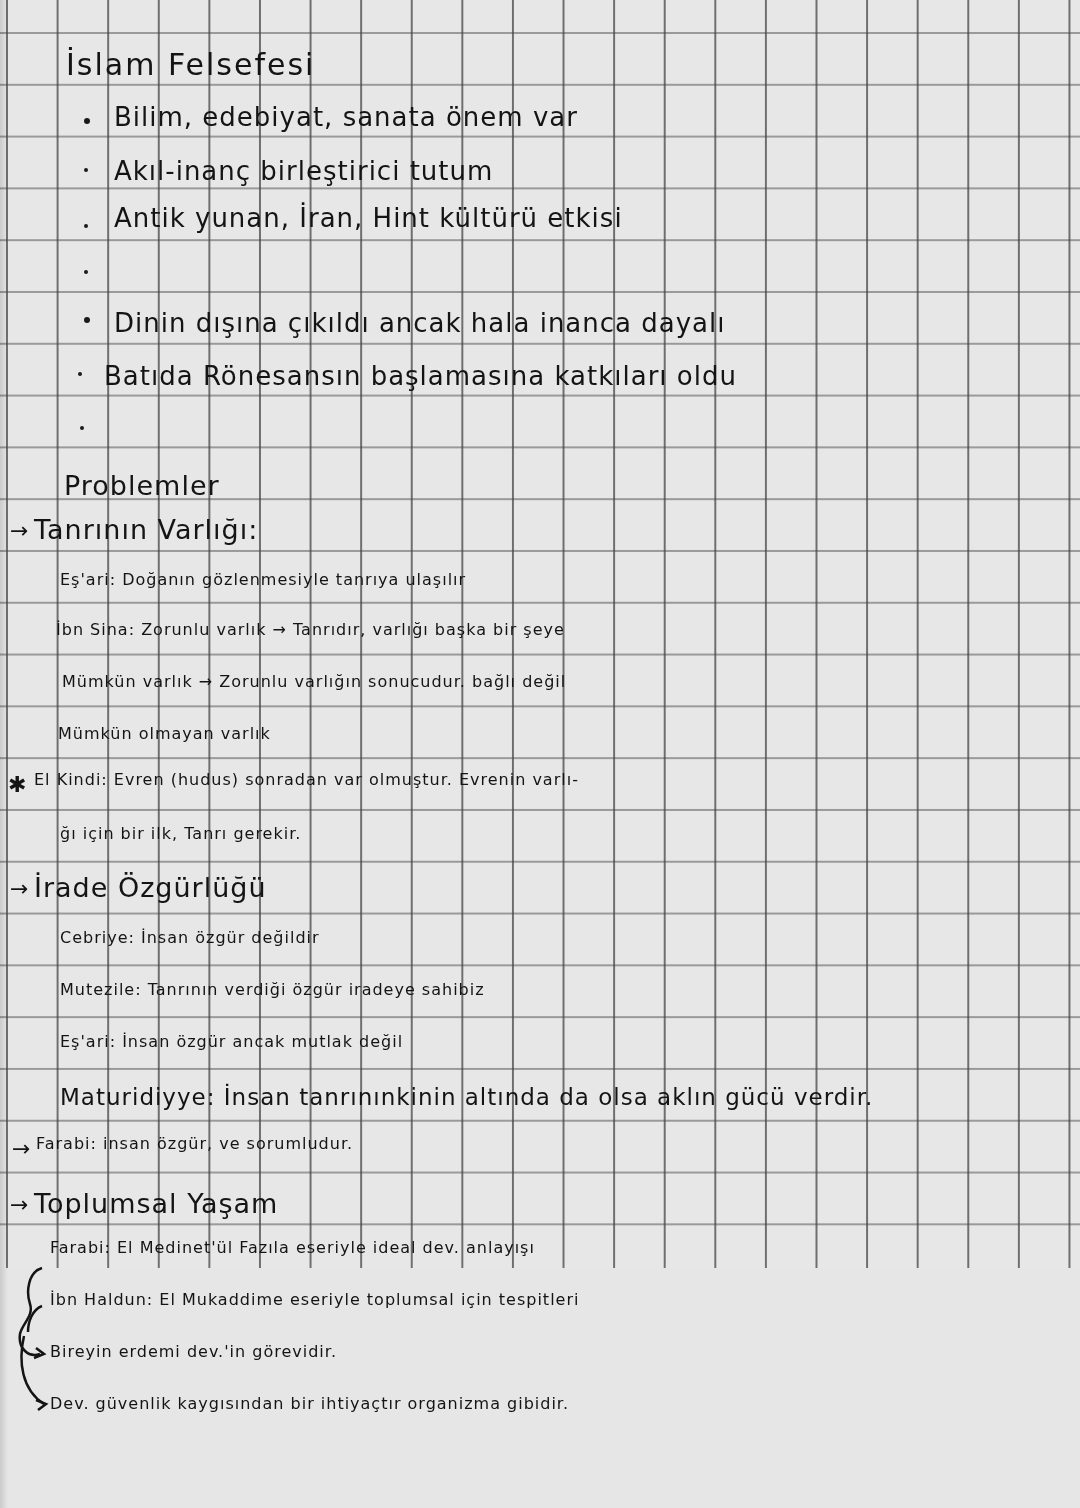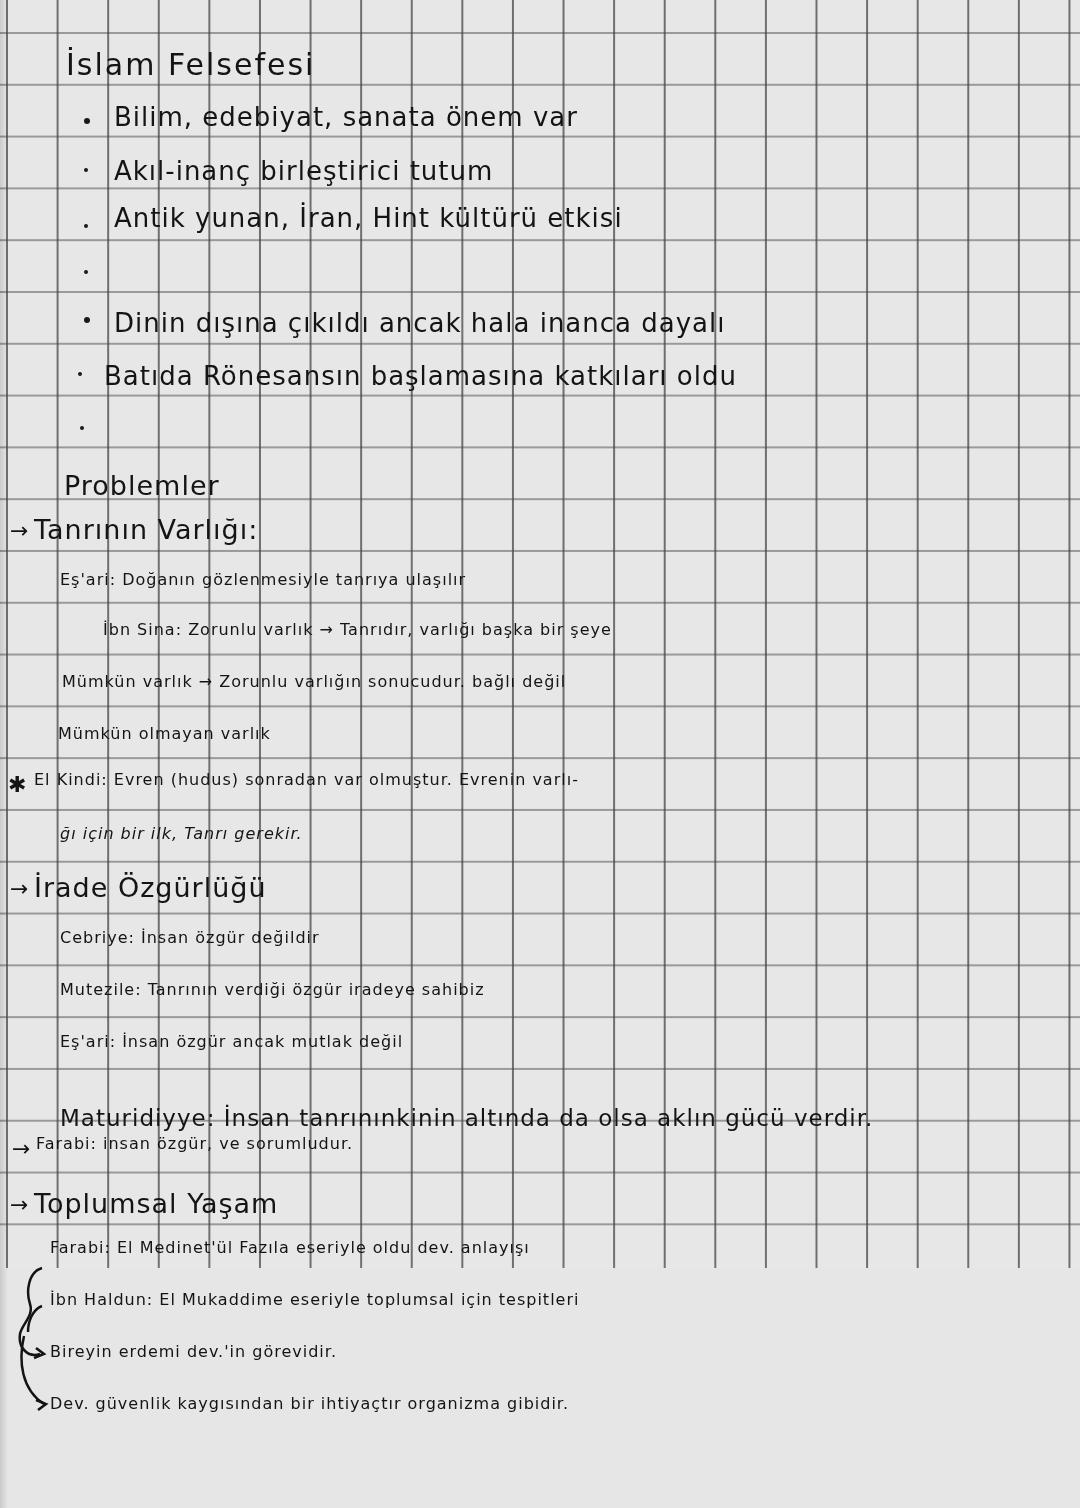--- a/index.html
+++ b/index.html
@@ -100,43 +100,43 @@
   <div class="line bullet-text" style="left:104px; top:363px;">Batıda Rönesansın başlamasına katkıları oldu</div>
 
   <span class="bullet" style="left:80px; top:426px; width:4px; height:4px;"></span>
 
   <div class="line section" style="left:64px; top:472px;">Problemler</div>
 
   <span class="marker" style="left:10px; top:520px;">→</span>
   <div class="line section" style="left:34px; top:516px;">Tanrının Varlığı:</div>
 
   <div class="line body-text" style="left:60px; top:572px;">Eş'ari: Doğanın gözlenmesiyle tanrıya ulaşılır</div>
-  <div class="line body-text" style="left:56px; top:622px;padding-left:47px;">İbn Sina: Zorunlu varlık → Tanrıdır, varlığı başka bir şeye</div>
+  <div class="line body-text" style="left:56px; top:622px;">İbn Sina: Zorunlu varlık → Tanrıdır, varlığı başka bir şeye</div>
   <div class="line body-text" style="left:58px; top:726px;">Mümkün olmayan varlık</div>
   <div class="line body-text" style="left:62px; top:674px;">Mümkün varlık → Zorunlu varlığın sonucudur.  bağlı değil</div>
 
   <span class="marker" style="left:8px; top:774px;">✱</span>
   <div class="line body-text" style="left:34px; top:772px;">El Kindi: Evren (hudus) sonradan var olmuştur. Evrenin varlı-</div>
-  <div class="line body-text" style="left:60px; top:826px;font-style:italic;">ğı için bir ilk, Tanrı gerekir.</div>
+  <div class="line body-text" style="left:60px; top:826px;">ğı için bir ilk, Tanrı gerekir.</div>
 
   <span class="marker" style="left:10px; top:878px;">→</span>
   <div class="line section" style="left:34px; top:874px;">İrade Özgürlüğü</div>
 
   <div class="line body-text" style="left:60px; top:930px;">Cebriye: İnsan özgür değildir</div>
   <div class="line body-text" style="left:60px; top:982px;">Mutezile: Tanrının verdiği özgür iradeye sahibiz</div>
   <div class="line body-text" style="left:60px; top:1034px;">Eş'ari: İnsan özgür ancak mutlak değil</div>
-  <div class="line body-text" style="left:60px; top:1086px; font-size:23px;margin-top:21px;">Maturidiyye: İnsan tanrınınkinin altında da olsa aklın gücü verdir.</div>
+  <div class="line body-text" style="left:60px; top:1086px; font-size:23px;">Maturidiyye: İnsan tanrınınkinin altında da olsa aklın gücü verdir.</div>
 
   <span class="marker" style="left:12px; top:1138px;">→</span>
   <div class="line body-text" style="left:36px; top:1136px;">Farabi: insan özgür, ve sorumludur.</div>
 
   <span class="marker" style="left:10px; top:1194px;">→</span>
   <div class="line section" style="left:34px; top:1190px;">Toplumsal Yaşam</div>
 
-  <div class="line body-text" style="left:50px; top:1240px;">Farabi: El Medinet'ül Fazıla eseriyle oldu dev. anlayışı</div>
+  <div class="line body-text" style="left:50px; top:1240px;">Farabi: El Medinet'ül Fazıla eseriyle ideal dev. anlayışı</div>
   <div class="line body-text" style="left:50px; top:1292px;">İbn Haldun: El Mukaddime eseriyle toplumsal için tespitleri</div>
   <div class="line body-text" style="left:50px; top:1344px;">Bireyin erdemi dev.'in görevidir.</div>
   <div class="line body-text" style="left:50px; top:1396px;">Dev. güvenlik kaygısından bir ihtiyaçtır organizma gibidir.</div>
 
   <svg class="brace" viewBox="0 0 40 150">
     <path d="M28 6 C14 10, 12 30, 16 42 C20 54, 8 62, 6 72 C4 86, 14 96, 26 92" fill="none" stroke="#141414" stroke-width="2.5"></path>
     <path d="M28 44 C18 48, 14 60, 14 70" fill="none" stroke="#141414" stroke-width="2.5"></path>
     <path d="M10 74 C4 100, 8 128, 30 142" fill="none" stroke="#141414" stroke-width="2.5"></path>
     <path d="M22 86 L30 92 L20 96" fill="none" stroke="#141414" stroke-width="2.5"></path>
     <path d="M22 138 L32 142 L24 148" fill="none" stroke="#141414" stroke-width="2.5"></path>

